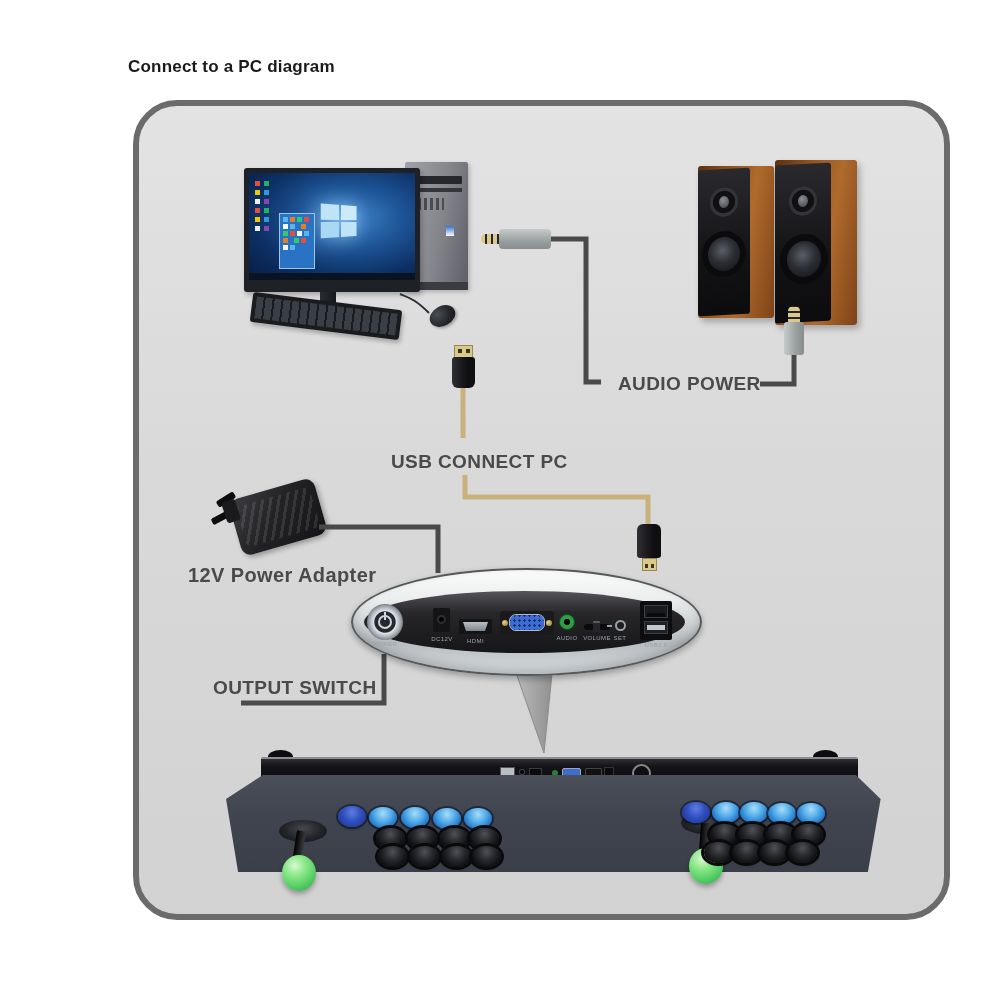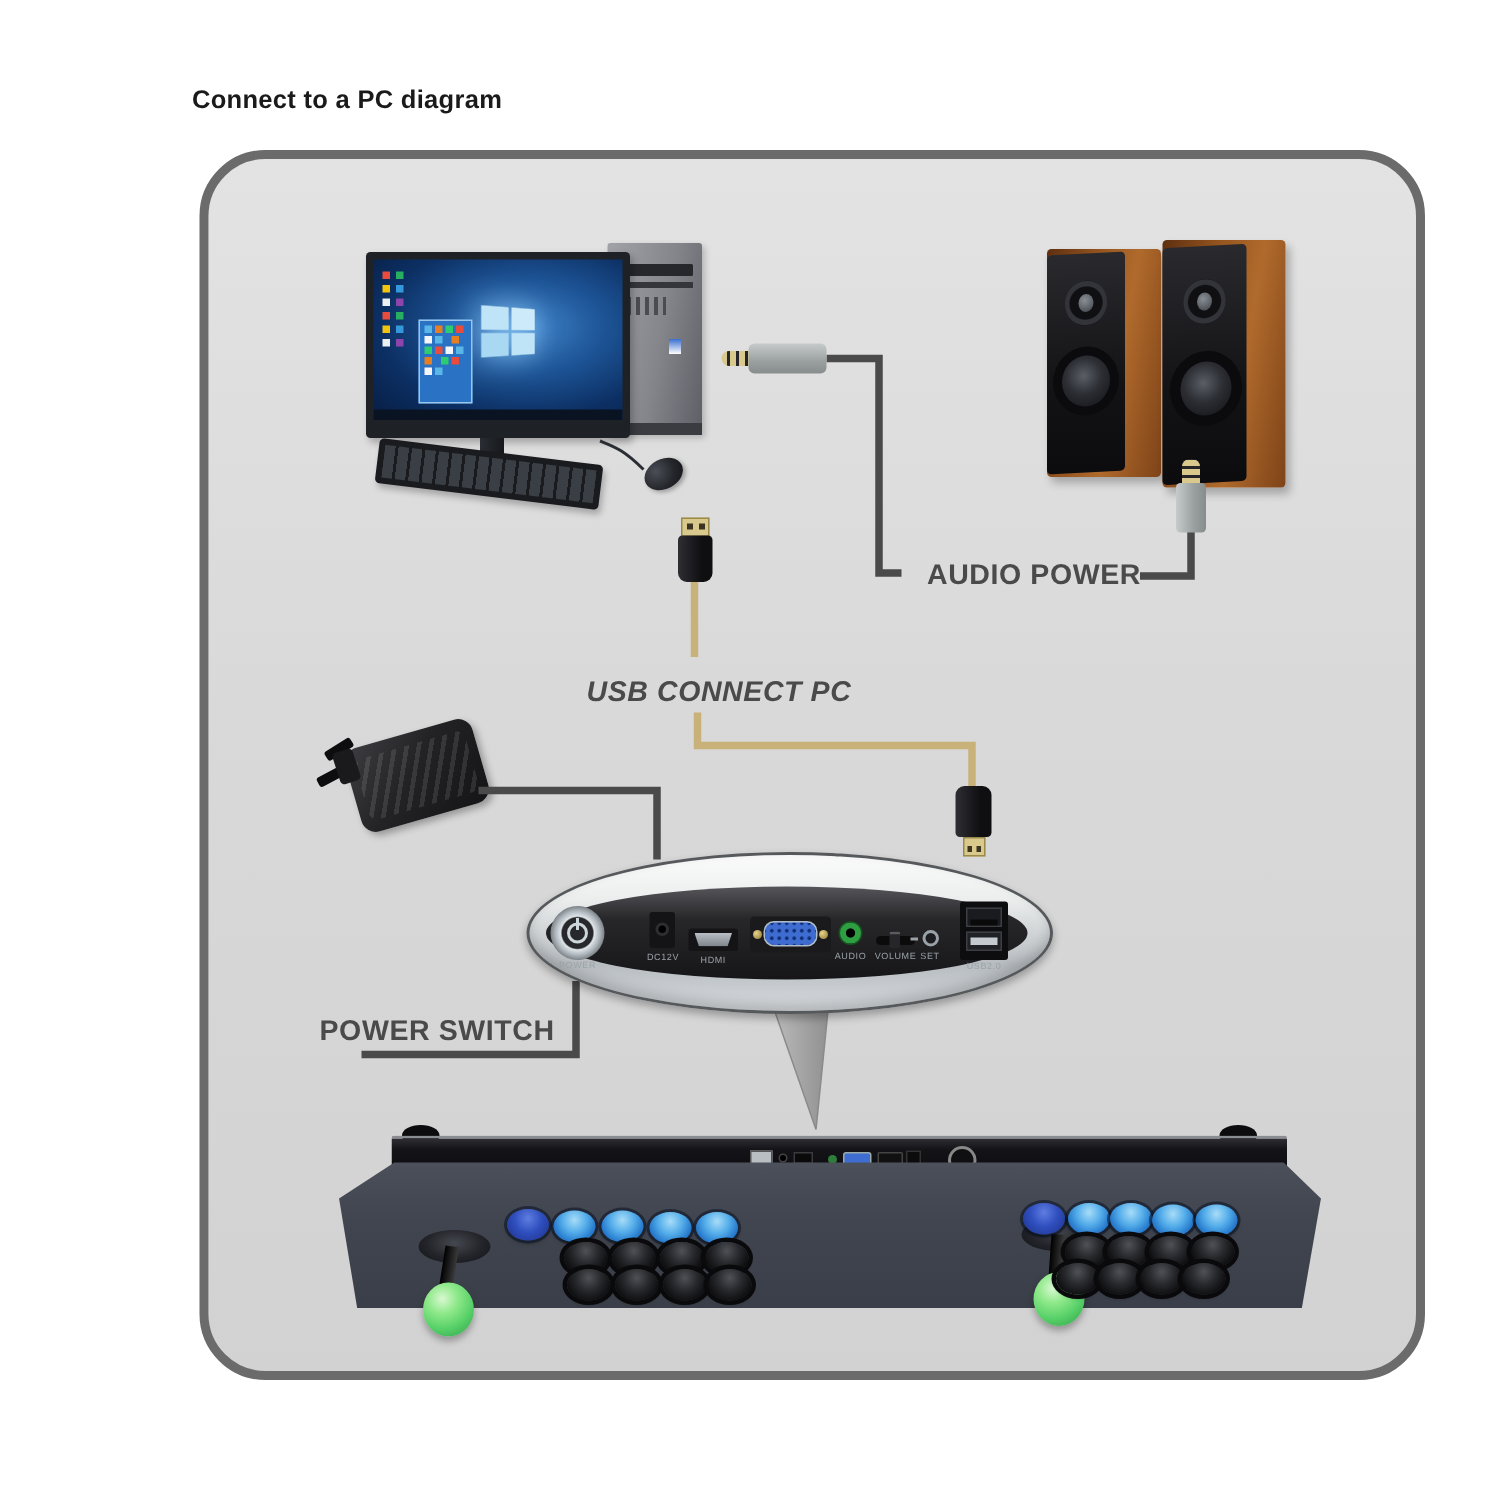--- a/index.html
+++ b/index.html
@@ -308,16 +308,17 @@
   <div>
     <div class="abs" style="left:589px;top:524px;width:24px;height:34px;border-radius:6px 6px 3px 3px;
          background:linear-gradient(90deg,#2e2e33,#0f0f12 70%);"></div>
     <div class="abs" style="left:594px;top:558px;width:15px;height:13px;background:#d9c98c;border:1px solid #9a8a4a;box-sizing:border-box;">
       <div class="abs" style="left:2px;top:5px;width:3px;height:4px;background:#3a3420;"></div>
       <div class="abs" style="left:8px;top:5px;width:3px;height:4px;background:#3a3420;"></div>
     </div>
   </div>
 
   <div class="lbl" style="left:570px;top:373px;">AUDIO POWER</div>
-  <div class="lbl" style="left:343px;top:451px;font-style:italic;">USB CONNECT PC</div>
-  <div class="lbl" style="left:165px;top:677px;">POWER SWITCH</div>
+  <div class="lbl" style="left:343px;top:451px;">USB CONNECT PC</div>
+  <div class="lbl" style="left:140px;top:564px;font-size:20px;">12V Power Adapter</div>
+  <div class="lbl" style="left:165px;top:677px;">OUTPUT SWITCH</div>
 
 </div>
 
 </body></html>

